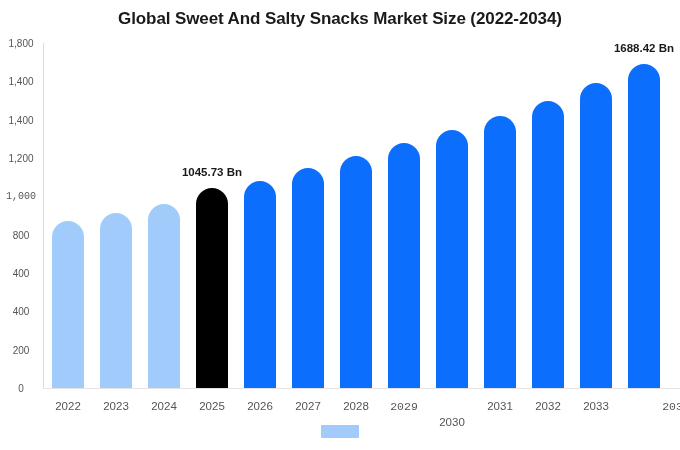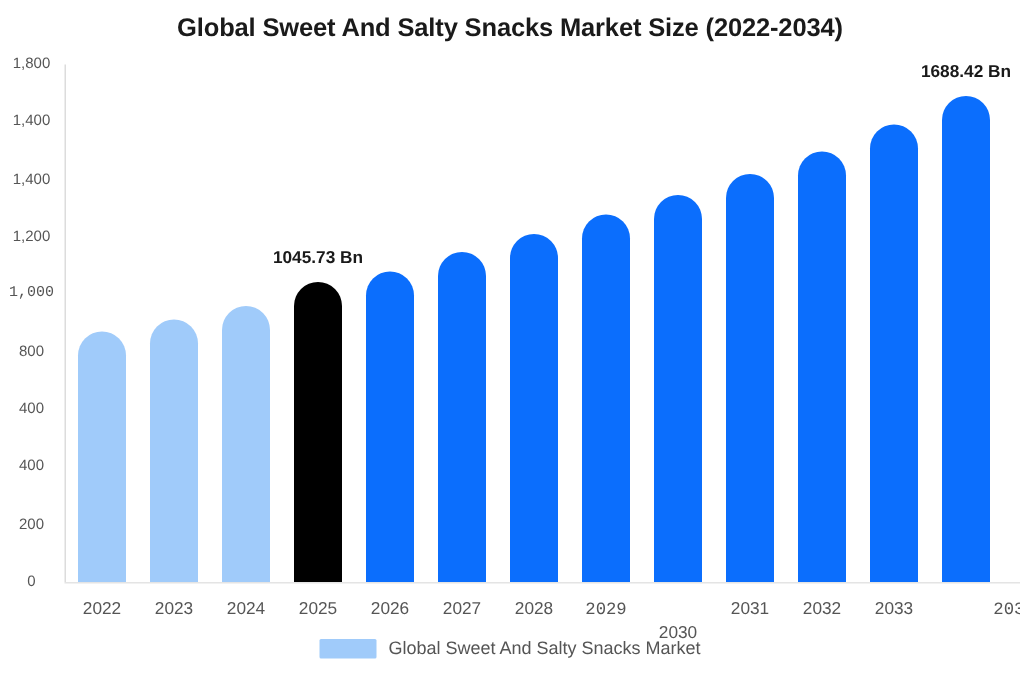--- a/index.html
+++ b/index.html
@@ -170,16 +170,15 @@
       <div class="x-tick" style="left: 524px;">2032</div>
       <div class="bar" style="left: 580px; height: 304.75px; background: rgb(11, 110, 253);"></div>
       <div class="x-tick" style="left: 572px;">2033</div>
       <div class="bar" style="left: 628px; height: 323.614px; background: rgb(11, 110, 253);"></div>
       <div class="bar-value-label" style="top: 42.3862px; left: 604px; width: 80px;">1688.42 Bn</div>
       <div class="x-tick" style="left: 652px; font-family: Liberation Mono, monospace;">2034</div>
     </div>
 
   <div class="legend">
       <div class="legend-swatch" style="background: rgb(160, 203, 250);"></div>
-      <div class="legend-label">Global Sweet And Salty Snacks Market</div>
     </div>
 
 </div>
 
 </body></html>

